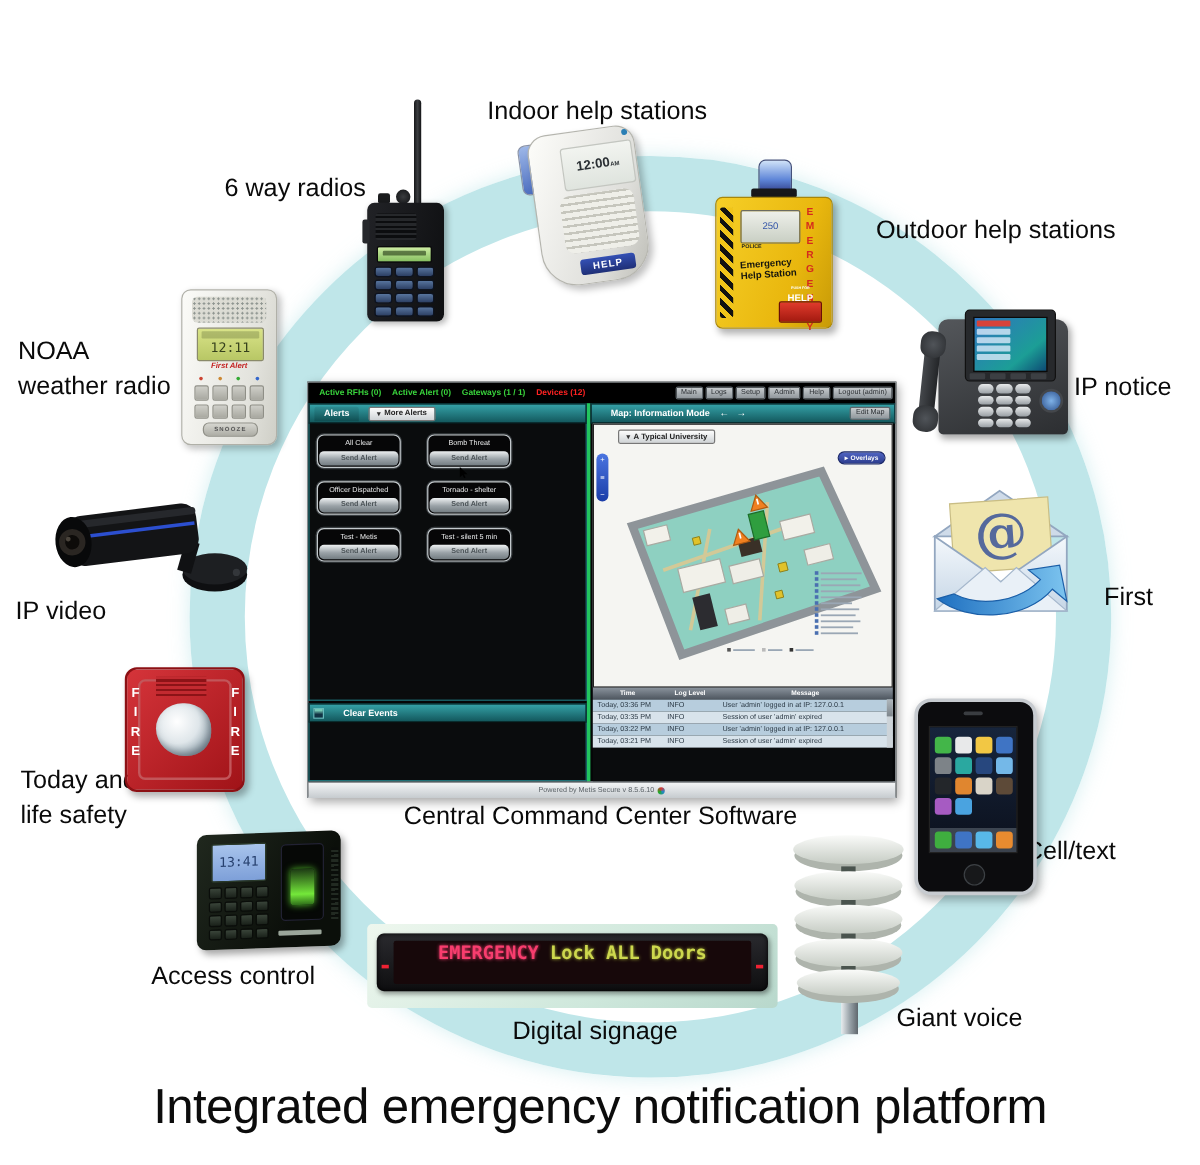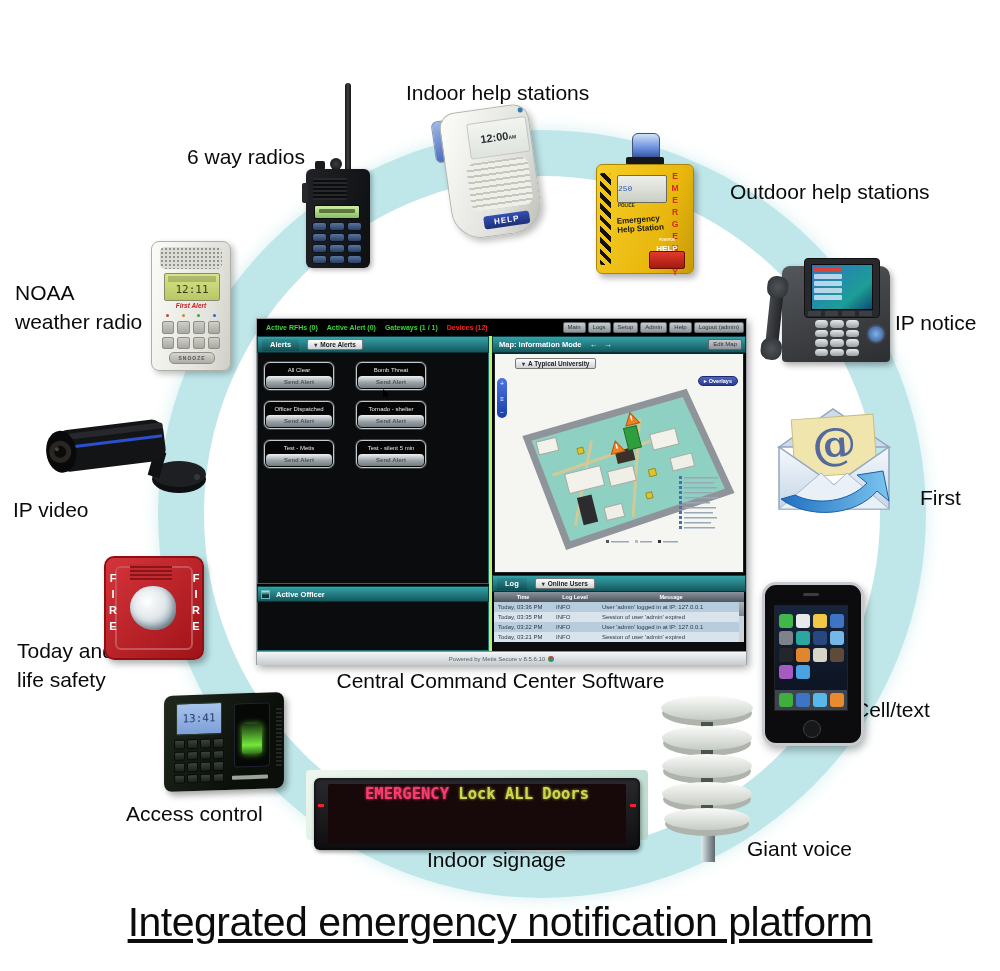--- a/index.html
+++ b/index.html
@@ -16,26 +16,26 @@
   
   .screen{position:absolute;left:256px;top:318px;width:489px;height:345px;background:#050607;
           border:1px solid #9aa0a4;box-shadow:2px 3px 8px rgba(0,0,0,.35);font-family:"Liberation Sans",sans-serif;}
   .sw-topbar{height:17px;background:#000;display:flex;align-items:center;font-size:7px;font-weight:bold;}
   .sw-topbar .st{margin-left:9px;white-space:nowrap;}
   .st.green{color:#39d43c;} .st.red{color:#ff2222;}
   .sw-menu{margin-left:auto;margin-right:2px;display:flex;gap:2px;}
   .mbtn{font-family:inherit;font-size:6px;color:#2b2f33;background:linear-gradient(#c7cbce,#8f969b);
         border:1px solid #5f666b;border-radius:2px;padding:1px 4px;line-height:1.2;white-space:nowrap;}
   .sw-main{display:flex;height:315px;}
-  .sw-left{width:232px;display:flex;flex-direction:column;border-right:3px solid #bef264;}
+  .sw-left{width:232px;display:flex;flex-direction:column;border-right:3px solid #22c55e;}
   .sw-right{flex:1;display:flex;flex-direction:column;}
   .panel-h{height:15px;background:linear-gradient(#35a2a8,#13585d);display:flex;align-items:center;
            color:#fff;font-size:7.5px;font-weight:bold;border:1px solid #0c3f43;border-bottom-color:#0a3335;}
   .panel-h .tab{background:linear-gradient(#2d8b91,#0f4e52);padding:1px 8px 2px 8px;margin-left:4px;border-radius:2px 2px 0 0;}
-  .panel-h .tab2{margin-left:6px;}
+  .panel-h .tab2{margin-left:16px;}
   .drop{display:flex;align-items:center;gap:3px;background:linear-gradient(#fdfdfd,#cfd3d6);border:1px solid #777;
         border-radius:2px;color:#222;font-size:6.5px;font-weight:bold;padding:1px 6px;margin-left:8px;font-family:inherit;}
   .dd-a{font-size:6px;color:#333;}
   .alerts-body{flex:0 0 221px;background:#0a0c0d;position:relative;border:1px solid #1d6f75;border-top:none;
                display:grid;grid-template-columns:68px 68px;column-gap:24px;row-gap:11px;
                padding:9px 0 0 6px;align-content:start;justify-content:start;}
   .abtn{width:68px;border:1px solid #c3c9cc;border-radius:6px;overflow:hidden;background:#060607;box-shadow:0 0 0 1px #3a3f42;}
   .abtn-t{height:13px;display:flex;align-items:center;justify-content:center;color:#e9eaeb;font-size:6px;white-space:nowrap;}
   .abtn-a{height:12px;margin:0 1px 1px 1px;border-radius:4px;background:linear-gradient(#eef1f2,#9aa2a7 55%,#737c81);
           display:flex;align-items:center;justify-content:center;color:#4c5458;font-size:6px;font-weight:bold;}
@@ -95,21 +95,21 @@
   .ind-help{position:absolute;left:30px;top:106px;width:46px;height:13px;background:linear-gradient(#3450b4,#1f2f77);border-radius:3px;
             color:#fff;font-size:8px;font-weight:bold;text-align:center;line-height:13px;letter-spacing:1px;}
 
   
   .out-strobe{position:absolute;left:42px;top:0;width:26px;height:26px;background:linear-gradient(#cfe2f8,#5f86d8 60%,#31408a);border-radius:6px 6px 4px 4px;border:1px solid #44507a;}
   .out-strobe-base{position:absolute;left:36px;top:24px;width:38px;height:8px;background:#17181a;border-radius:2px;}
   .out-body{position:absolute;left:6px;top:31px;width:96px;height:108px;background:linear-gradient(110deg,#f6cf27,#e9b70e 65%,#c79a07);
             border-radius:6px;border:1px solid #a8860a;box-shadow:3px 4px 6px rgba(0,0,0,.3);}
   .out-hazard{position:absolute;left:3px;top:8px;width:11px;height:92px;background:repeating-linear-gradient(45deg,#111 0 4px,#f0c419 4px 8px);border-radius:2px;}
   .out-lcd{position:absolute;left:20px;top:10px;width:48px;height:26px;background:linear-gradient(#eef0ea,#c9cfc4);border:1px solid #6b6b60;border-radius:2px;
-           font-size:8px;color:#3556a8;line-height:26px;font-family:Liberation Mono, monospace;}
+           font-size:8px;color:#3556a8;text-align:center;line-height:26px;font-family:Liberation Sans, sans-serif;}
   .out-police{position:absolute;left:21px;top:38px;font-size:4.5px;font-weight:bold;color:#2a2a22;}
   .out-name{position:absolute;left:20px;top:50px;font-size:8px;font-weight:bold;color:#15150f;line-height:1.15;transform:rotate(-4deg);width:50px;}
   .out-vert{position:absolute;right:14px;top:6px;writing-mode:vertical-rl;text-orientation:upright;
             color:#d52a1e;font-size:8.5px;font-weight:bold;letter-spacing:2px;line-height:1;}
   .out-help{position:absolute;left:52px;top:86px;width:34px;height:16px;background:linear-gradient(#e03b2c,#a31a10);border-radius:2px;
             color:#fff;font-size:8px;font-weight:bold;text-align:center;line-height:16px;border:1px solid #6b0e07;}
   .out-help small{display:block;font-size:3px;line-height:2px;margin-top:-13px;}
 
   
   .ph-body{position:absolute;left:22px;top:10px;width:108px;height:96px;background:linear-gradient(160deg,#54575b,#2c2e31);border-radius:8px 10px 4px 4px;box-shadow:2px 3px 6px rgba(0,0,0,.35);}
@@ -147,21 +147,21 @@
   .iph-dock b{width:14px;height:14px;border-radius:3px;}
   .iph-dock b:nth-child(1){background:#3fae3f;} .iph-dock b:nth-child(2){background:#3f74c4;}
   .iph-dock b:nth-child(3){background:#58b8e8;} .iph-dock b:nth-child(4){background:#e88b2f;}
   .iph-home{position:absolute;left:38px;bottom:5px;width:16px;height:16px;border-radius:50%;background:#17181a;border:1px solid #3c4044;}
 
   
 
   
   .sign-back{position:absolute;left:0;top:0;width:342px;height:70px;border-radius:4px;
              background:linear-gradient(140deg,#eef7ee,#cfe8dc 60%,#b8d8cc);}
-  .sign{position:absolute;left:8px;top:8px;width:326px;height:72px;background:linear-gradient(#2a2a2e,#0e0e10);border-radius:6px;
+  .sign{position:absolute;left:8px;top:8px;width:326px;height:48px;background:linear-gradient(#2a2a2e,#0e0e10);border-radius:6px;
         box-shadow:inset 0 0 4px #000, 1px 2px 4px rgba(0,0,0,.4);}
   .sign-scr{position:absolute;left:14px;top:6px;right:14px;bottom:6px;background:#17080a;border-radius:2px;
             font-family:"DejaVu Sans Mono",monospace;font-weight:bold;font-size:15.5px;line-height:20px;
             text-align:center;letter-spacing:0px;overflow:hidden;}
   .led-red{color:#f83d6e;text-shadow:0 0 3px #f83d6e;}
   .led-grn{color:#cdd84e;text-shadow:0 0 3px #b8c43c;}
   .sign-tick{position:absolute;top:26px;width:6px;height:3px;background:#e23;}
   .tick-l{left:4px;} .tick-r{right:4px;}
 
   
@@ -197,39 +197,39 @@
   .noaa-clock{font-family:"DejaVu Sans Mono",monospace;font-size:11px;color:#35401c;line-height:15px;}
   .noaa-brand{position:absolute;left:0;top:60px;width:78px;text-align:center;color:#c42323;font-size:6.5px;font-weight:bold;font-style:italic;}
   .noaa-dots{position:absolute;left:14px;top:72px;width:50px;display:flex;justify-content:space-between;}
   .noaa-dots i{width:3px;height:3px;border-radius:50%;background:#c43;}
   .noaa-keys{position:absolute;left:10px;top:79px;width:58px;height:28px;display:grid;grid-template-columns:repeat(4,1fr);gap:3px;}
   .noaa-keys b{background:linear-gradient(#cfcfc9,#a8a8a0);border-radius:2px;border:1px solid #8f8f87;}
   .noaa-snooze{position:absolute;left:17px;top:110px;width:44px;height:10px;background:linear-gradient(#d6d6d0,#adada5);border:1px solid #8f8f87;
                border-radius:5px;text-align:center;font-size:5px;font-weight:bold;color:#555;line-height:10px;letter-spacing:1px;}
 
   .caption{position:absolute;left:256px;width:489px;top:669px;text-align:center;font-size:21px;}
-  .main-title{position:absolute;left:0;width:1000px;top:899px;text-align:center;font-size:41px;letter-spacing:-0.5px;color:#0c0c0c;text-decoration:underline;}
+  .main-title{position:absolute;left:0;width:1000px;top:899px;text-align:center;font-size:41px;letter-spacing:-0.5px;color:#0c0c0c;}
 </style>
 </head>
 <body>
 
 <div class="ring"></div>
 
 <div class="lbl" style="left:406px;top:78px;">Indoor help stations</div>
 <div class="lbl" style="left:187px;top:142px;">6 way radios</div>
 <div class="lbl" style="left:730px;top:177px;">Outdoor help stations</div>
 <div class="lbl" style="left:895px;top:308px;">IP notice</div>
 <div class="lbl" style="left:15px;top:278px;"><span>NOAA</span><br><span>weather radio</span></div>
 <div class="lbl" style="left:920px;top:483px;">First</div>
 <div class="lbl" style="left:13px;top:495px;">IP video</div>
 <div class="lbl" style="left:854px;top:695px;">Cell/text</div>
 <div class="lbl" style="left:17px;top:636px;"><span>Today and</span><br><span>life safety</span></div>
 <div class="lbl" style="left:747px;top:834px;">Giant voice</div>
 <div class="lbl" style="left:126px;top:799px;">Access control</div>
-<div class="lbl" style="left:427px;top:845px;">Indoor signage</div>
+<div class="lbl" style="left:427px;top:845px;">Digital signage</div>
 
 <div class="device" style="left:297px;top:83px;width:100px;height:186px;">
   <div class="radio-ant"></div>
   <div class="radio-knob1"></div>
   <div class="radio-knob2"></div>
   <div class="radio-body"></div>
   <div class="radio-grille"></div>
   <div class="radio-ptt"></div>
   <div class="radio-lcd">
       <i></i>
@@ -555,21 +555,21 @@
           <div class="abtn-t">Test - Metis</div>
           <div class="abtn-a">Send Alert</div>
         </div>
         <div class="abtn">
           <div class="abtn-t">Test - silent 5 min</div>
           <div class="abtn-a">Send Alert</div>
         </div>
       </div>
       <div class="panel-h events-h">
         <span class="evicon"></span>
-        <span class="tab2">Active Officer</span>
+        <span class="tab2">Clear Events</span>
       </div>
       <div class="events-body"></div>
     </div>
     <div class="sw-right">
       <div class="panel-h map-h">
         <span class="tab2">Map: Information Mode</span>
         <span class="arrows"><span>←</span> <span>→</span></span>
         <button class="mbtn edit">Edit Map</button>
       </div>
       <div class="map-body">
@@ -634,27 +634,20 @@
               <rect x="173" y="147" width="31" height="1.5"></rect>
             <rect x="95" y="160" width="3" height="3" fill="#555"></rect>
               <rect x="100" y="161" width="18" height="1.5"></rect>
             <rect x="124" y="160" width="3" height="3" fill="#bbb"></rect>
               <rect x="129" y="161" width="12" height="1.5"></rect>
             <rect x="147" y="160" width="3" height="3" fill="#333"></rect>
               <rect x="152" y="161" width="15" height="1.5"></rect>
           </g>
         </svg>
       </div>
-      <div class="panel-h log-h">
-        <span class="tab">Log</span>
-        <button class="drop">
-            <span class="dd-a">▾</span>
-            <span>Online Users</span>
-          </button>
-      </div>
       <div class="log-table">
         <div class="lt-head">
           <span>Time</span>
           <span>Log Level</span>
           <span>Message</span>
         </div>
         <div class="lt-row a0">
           <span>Today, 03:36 PM</span>
           <span>INFO</span>
           <span>User 'admin' logged in at IP: 127.0.0.1</span>

